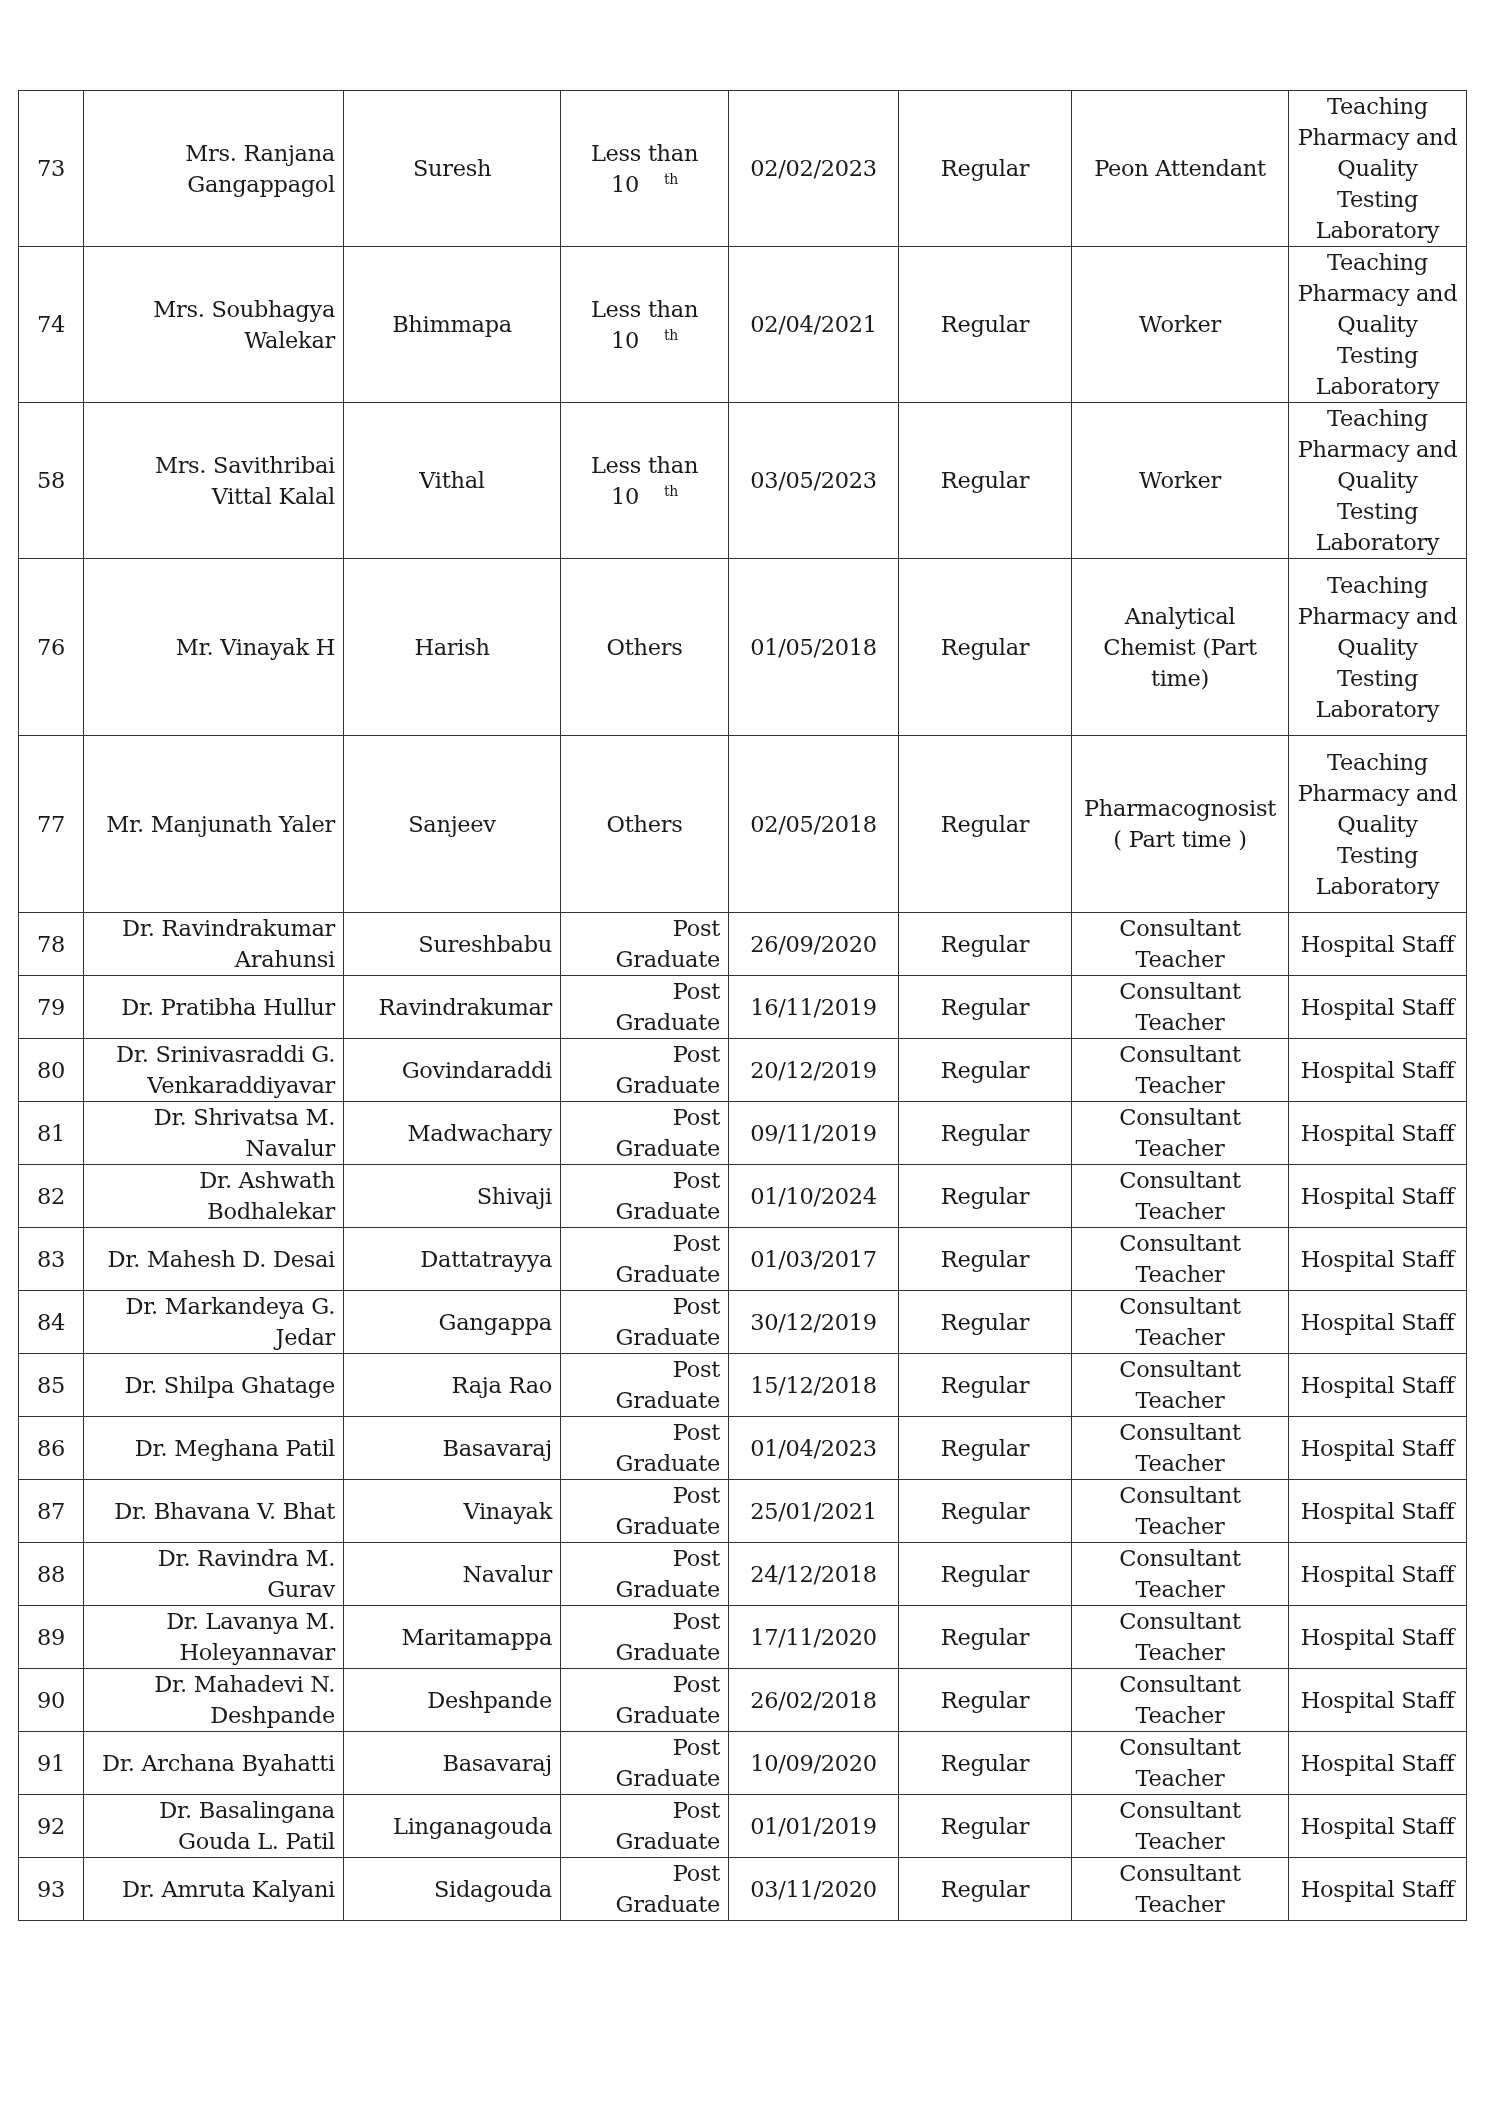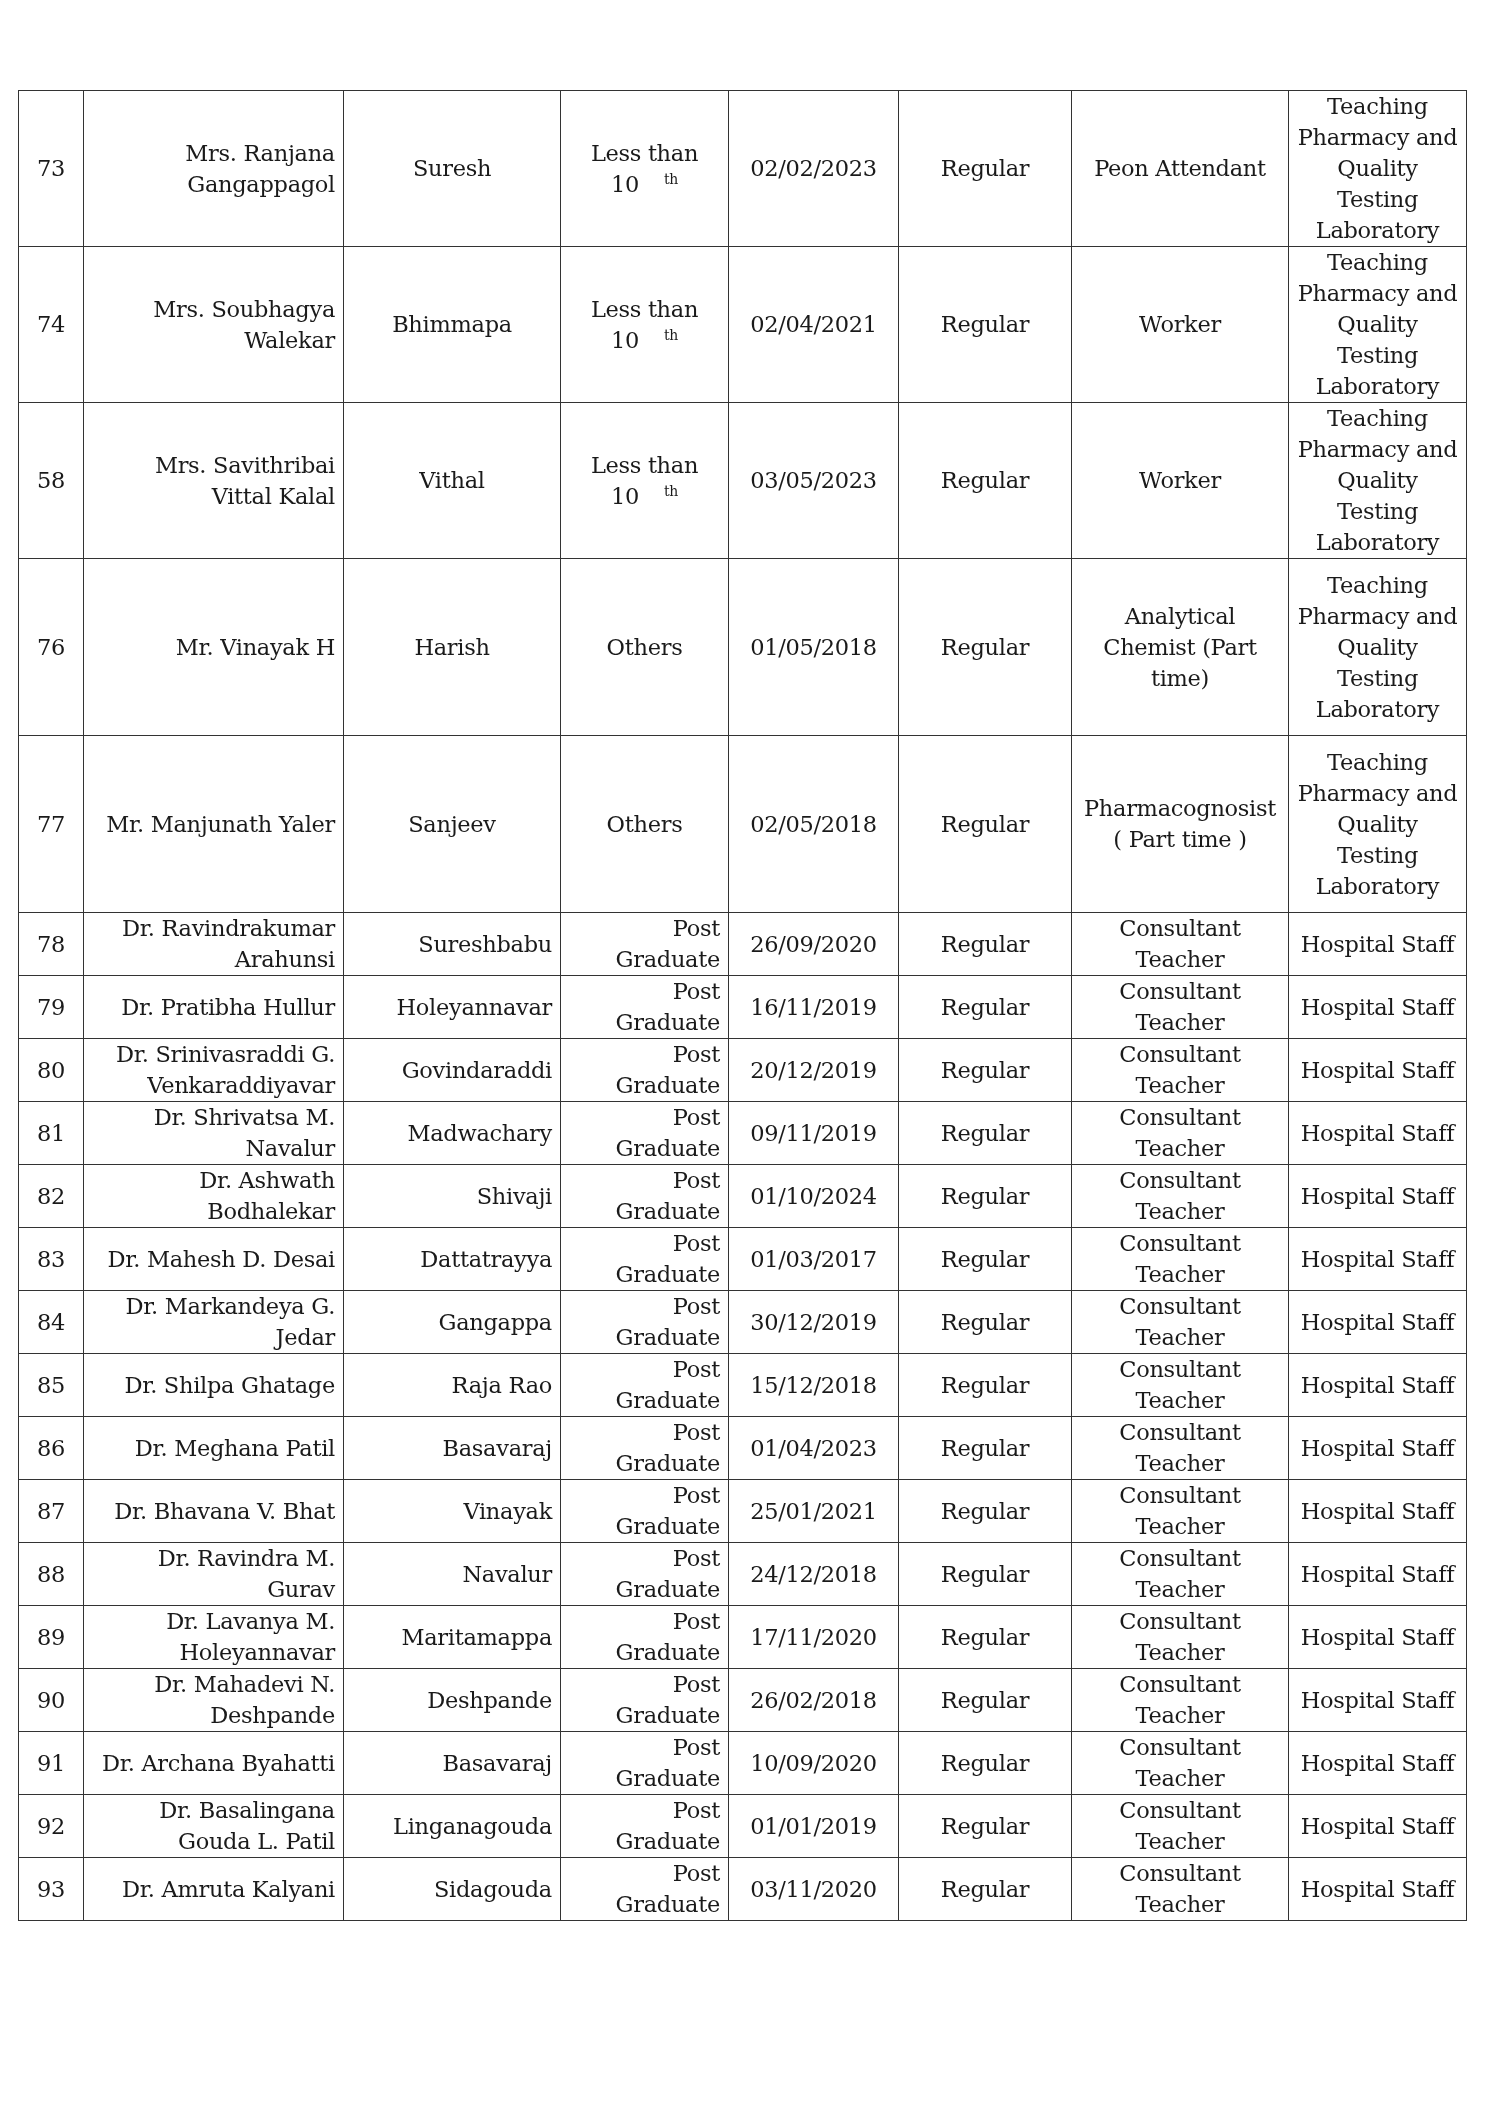--- a/index.html
+++ b/index.html
@@ -114,21 +114,21 @@
           <td class="l"><span>Sureshbabu</span></td>
           <td class="l"><span>Post Graduate</span></td>
           <td class="c"><span>26/09/2020</span></td>
           <td class="c"><span>Regular</span></td>
           <td class="c"><span>Consultant Teacher</span></td>
           <td class="c"><span>Hospital Staff</span></td>
         </tr>
         <tr class="short">
           <td class="sno"><span>79</span></td>
           <td class="l"><span>Dr. Pratibha Hullur</span></td>
-          <td class="l"><span>Holeyannavar</span></td>
+          <td class="l"><span>Ravindrakumar</span></td>
           <td class="l"><span>Post Graduate</span></td>
           <td class="c"><span>16/11/2019</span></td>
           <td class="c"><span>Regular</span></td>
           <td class="c"><span>Consultant Teacher</span></td>
           <td class="c"><span>Hospital Staff</span></td>
         </tr>
         <tr class="short">
           <td class="sno"><span>80</span></td>
           <td class="l"><span>Dr. Srinivasraddi G. Venkaraddiyavar</span></td>
           <td class="l"><span>Govindaraddi</span></td>

